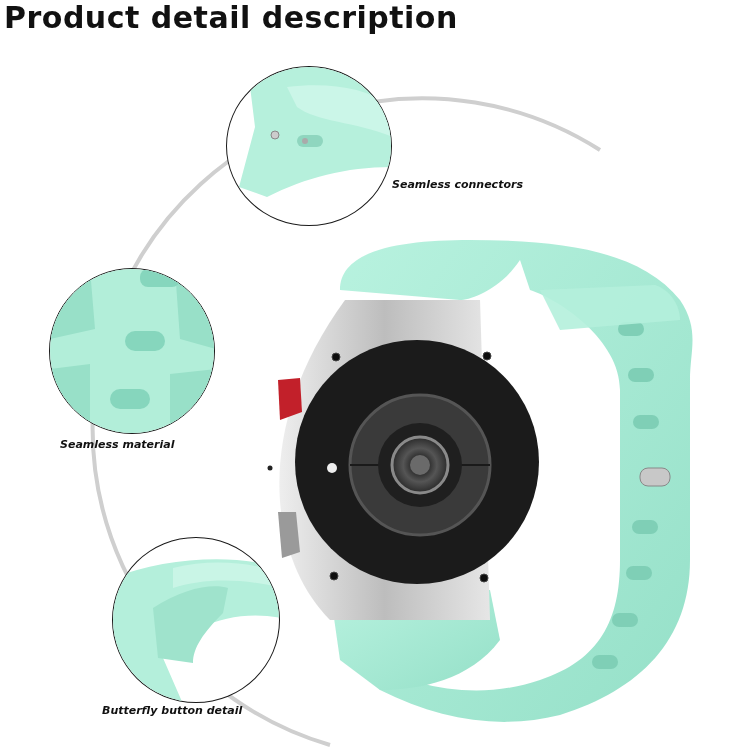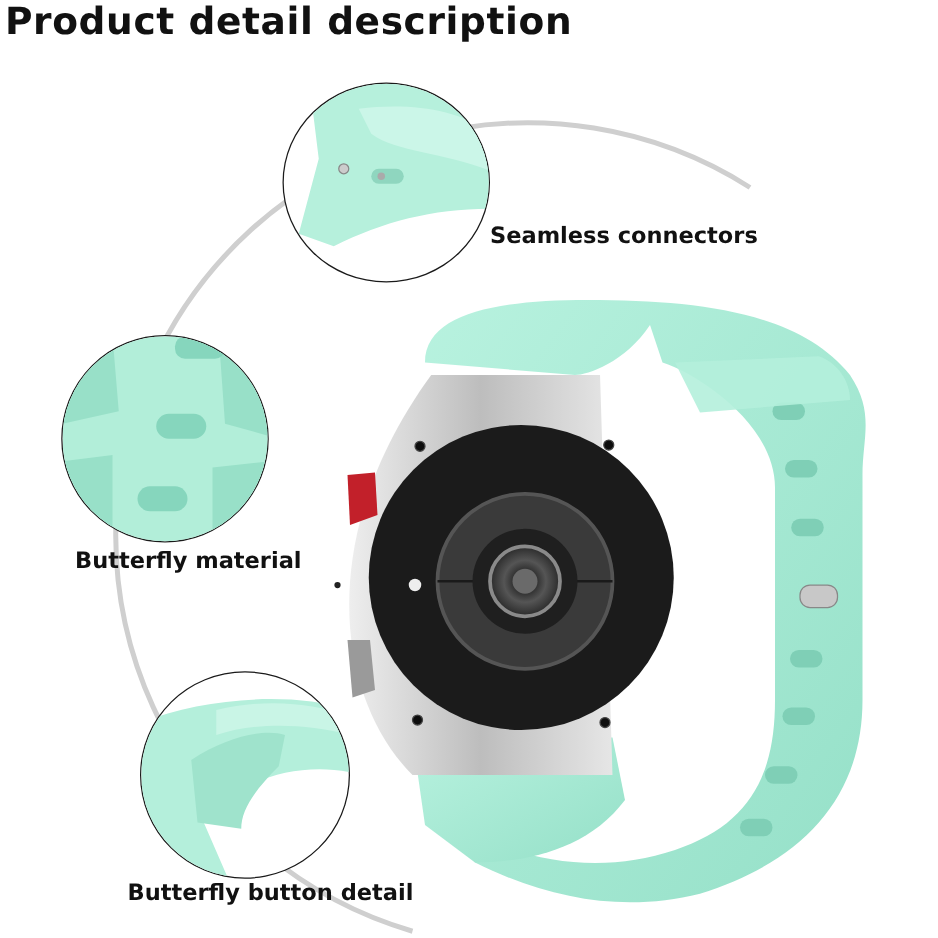--- a/index.html
+++ b/index.html
@@ -1,18 +1,18 @@
 <!DOCTYPE html>
 <html><head>
 <meta charset="utf-8">
 <style>
   html, body { margin:0; padding:0; background:#ffffff; }
   body { width:750px; height:750px; position:relative; overflow:hidden; font-family:"DejaVu Sans", sans-serif; }
   .title { position:absolute; left:4px; top:-2px; font-size:30px; font-weight:bold; color:#111; letter-spacing:0.5px; margin:0; line-height:40px; }
-  .label { position:absolute; font-size:18px; font-weight:bold; color:#111; white-space:nowrap; }
+  .label { position:absolute; font-size:11px; font-weight:bold; color:#111; white-space:nowrap;font-style:italic; }
   svg.art { position:absolute; left:0; top:0; }
   .detail-circle { position:absolute; border-radius:50%; border:1.5px solid #1a1a1a; overflow:hidden; background:#fff; box-sizing:border-box; }
 </style>
 </head>
 <body>
 
 <h1 class="title">Product detail description</h1>
 
 <svg class="art" width="750" height="750" viewBox="0 0 750 750">
   <defs>
@@ -96,21 +96,21 @@
     <rect x="0" y="0" width="166" height="166" fill="#b2eed9"></rect>
     <path d="M 0 0 L 40 0 L 45 60 L 0 70 Z" fill="#98e0c8"></path>
     <path d="M 0 100 L 40 95 L 40 166 L 0 166 Z" fill="#98e0c8"></path>
     <path d="M 125 0 L 166 0 L 166 80 L 130 70 Z" fill="#98e0c8"></path>
     <path d="M 120 105 L 166 100 L 166 166 L 120 166 Z" fill="#98e0c8"></path>
     <rect x="75" y="62" width="40" height="20" rx="10" fill="#86d6bd"></rect>
     <rect x="60" y="120" width="40" height="20" rx="10" fill="#86d6bd"></rect>
     <rect x="90" y="0" width="40" height="18" rx="8" fill="#86d6bd"></rect>
   </svg>
 </div>
-<span class="label" style="left:60px;top:438px;">Butterfly material</span>
+<span class="label" style="left:60px;top:438px;">Seamless material</span>
 
 <div class="detail-circle" style="left:112px;top:537px;width:168px;height:166px;">
   <svg width="168" height="166" viewBox="0 0 168 166">
     <path d="M 0 40 C 50 20 120 15 168 30 L 168 80 C 120 70 70 90 50 120 L 70 166 L 0 166 Z" fill="#b4efdb"></path>
     <path d="M 40 70 C 70 50 100 45 115 50 L 110 75 C 90 95 80 110 80 125 L 45 120 Z" fill="#9fe3cc"></path>
     <path d="M 60 30 C 100 20 140 25 168 35 L 168 50 C 130 40 90 40 60 50 Z" fill="#c9f5e6"></path>
   </svg>
 </div>
 <span class="label" style="left:102px;top:704px;">Butterfly button detail</span>
 

